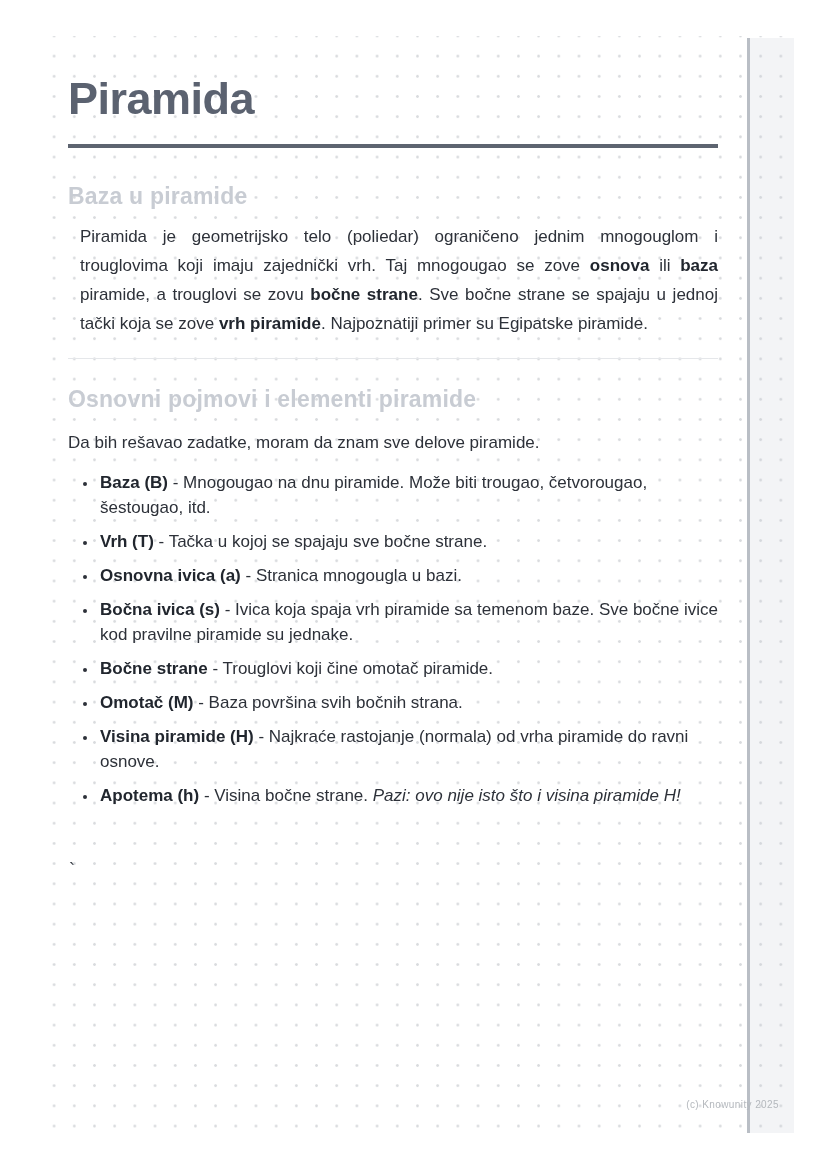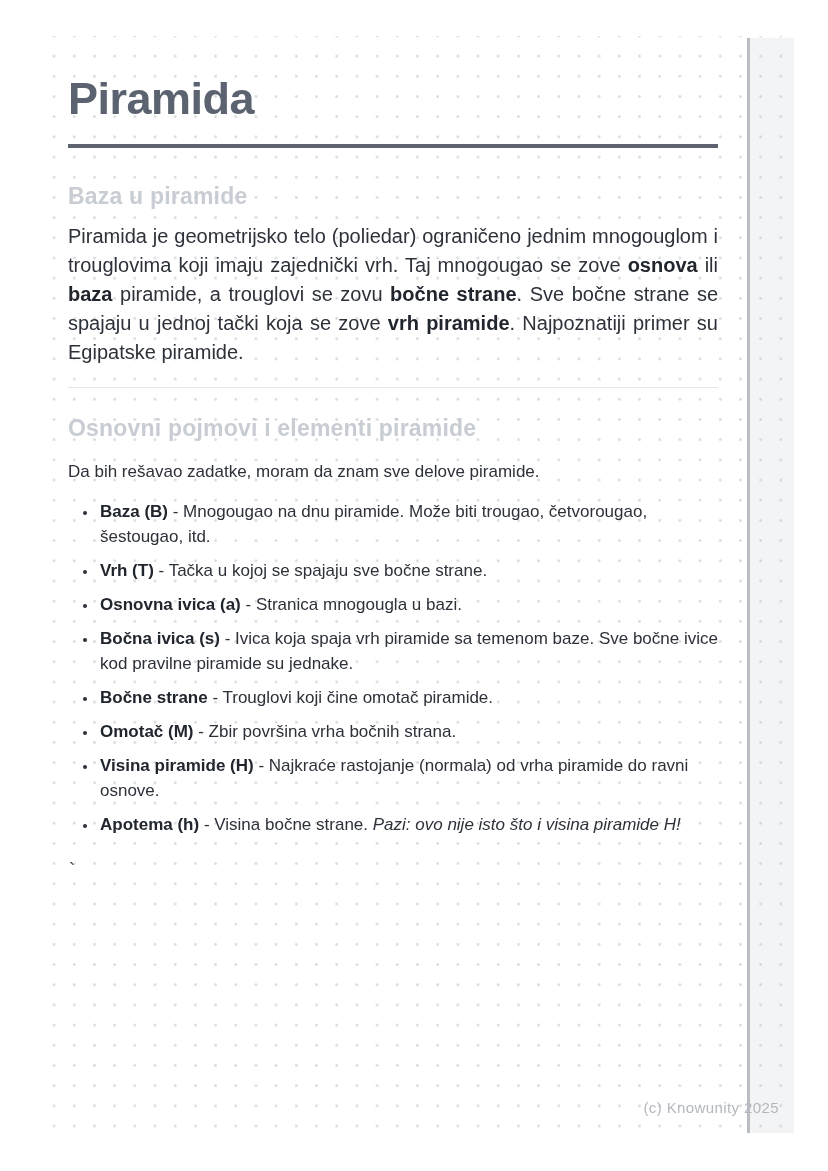--- a/index.html
+++ b/index.html
@@ -55,22 +55,22 @@
     font-size: 23px;
     line-height: 1.25;
     font-weight: 700;
     color: #c8ccd3;
     margin: 26px 0 0 0;
     letter-spacing: 0.2px;
   }
   h2.after-rule { margin-top: 34px; }
 
   p.body-par {
-    margin: 12px 0 0 0;
-    font-size: 20px;
+    margin: 12px 0 0 12px;
+    font-size: 17px;
     line-height: 29px;
     color: #2d3139;
     text-align: justify;
   }
   p.lead-par {
     margin: 14px 0 0 0;
     font-size: 17px;
     line-height: 30px;
     color: #2d3139;
   }
@@ -103,21 +103,21 @@
   .stray-mark {
     position: absolute;
     left: 69px; top: 860px;
     font-size: 18px;
     color: #3a3f47;
   }
 
   .footer-credit {
     position: absolute;
     right: 49px; top: 1099px;
-    font-size: 15px;
+    font-size: 10px;
     letter-spacing: 0.4px;
     color: #b4b8bd;
   }
 </style>
 </head>
 <body>
 
 <div class="canvas">
 
   <div class="dots"></div>
@@ -138,21 +138,21 @@
     <section>
       <h2 class="section-heading">Osnovni pojmovi i elementi piramide</h2>
       <p class="lead-par">Da bih rešavao zadatke, moram da znam sve delove piramide.</p>
 
       <ul class="def-list">
         <li><strong>Baza (B)</strong><span> - Mnogougao na dnu piramide. Može biti trougao, četvorougao, šestougao, itd.</span></li>
         <li><strong>Vrh (T)</strong><span> - Tačka u kojoj se spajaju sve bočne strane.</span></li>
         <li><strong>Osnovna ivica (a)</strong><span> - Stranica mnogougla u bazi.</span></li>
         <li><strong>Bočna ivica (s)</strong><span> - Ivica koja spaja vrh piramide sa temenom baze. Sve bočne ivice kod pravilne piramide su jednake.</span></li>
         <li><strong>Bočne strane</strong><span> - Trouglovi koji čine omotač piramide.</span></li>
-        <li><strong>Omotač (M)</strong><span> - Zbir površina vrha bočnih strana.</span></li>
+        <li><strong>Omotač (M)</strong><span> - Baza površina svih bočnih strana.</span></li>
         <li><strong>Visina piramide (H)</strong><span> - Najkraće rastojanje (normala) od vrha piramide do ravni osnove.</span></li>
         <li><strong>Apotema (h)</strong><span> - Visina bočne strane. </span><em>Pazi: ovo nije isto što i visina piramide H!</em></li>
       </ul>
     </section>
 
   </div>
 
   <span class="stray-mark">`</span>
 
   <div class="footer-credit">(c) Knowunity 2025</div>

